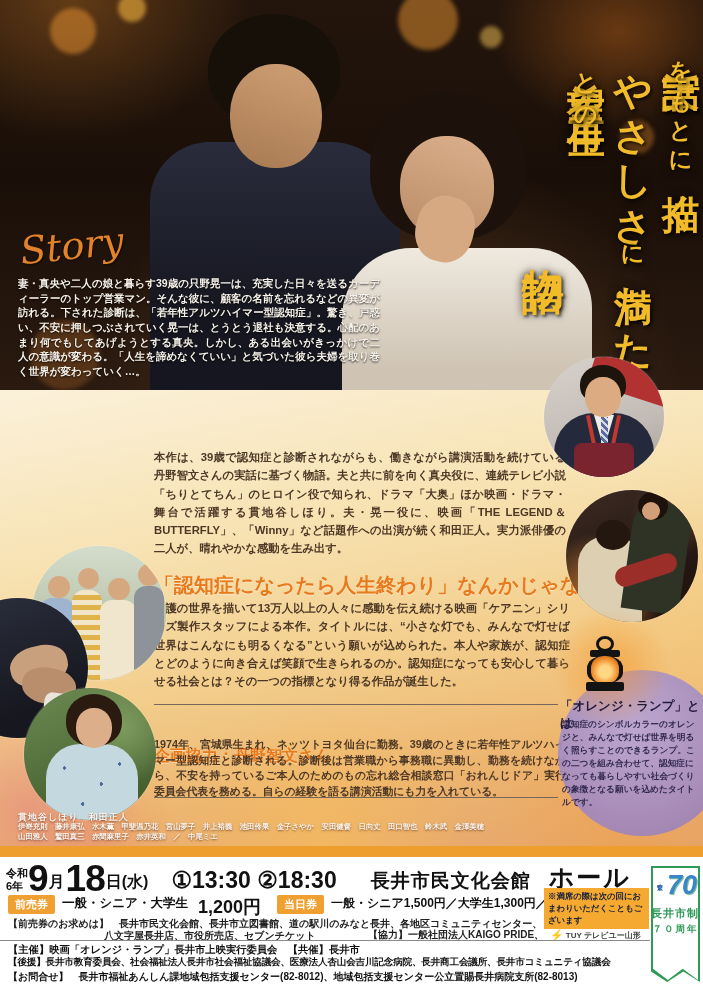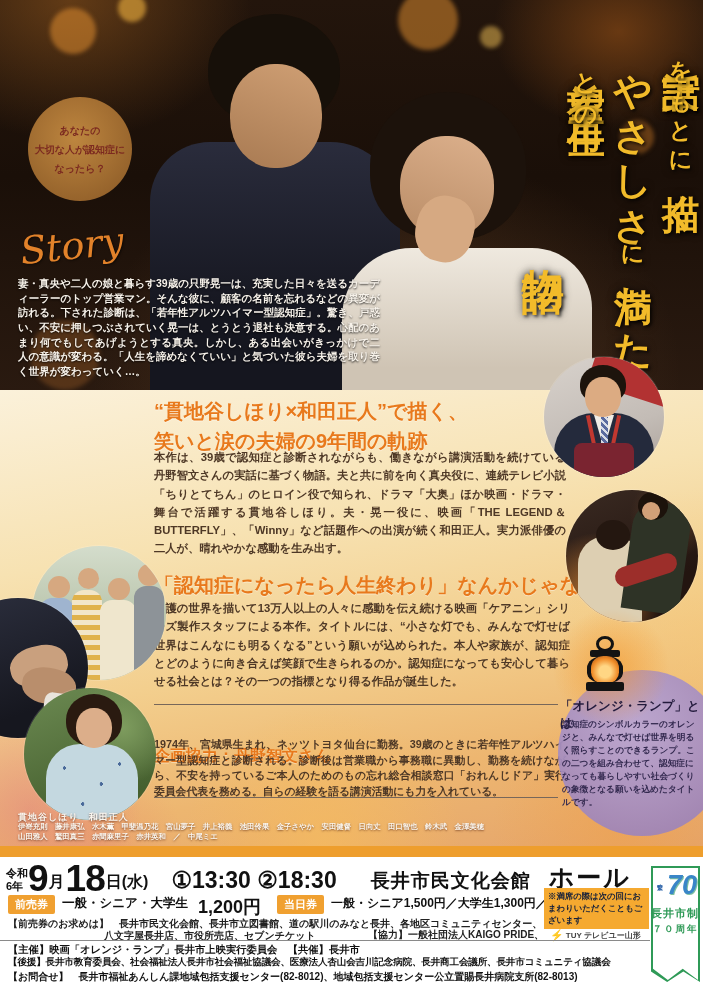--- a/index.html
+++ b/index.html
@@ -203,41 +203,32 @@
       <div class="man-hair"></div>
       <div class="man-face"></div>
     </div>
     <div class="woman-fig">
       <div class="woman-body"></div>
       <div class="woman-hair"></div>
       <div class="woman-face"></div>
       <div class="woman-hand"></div>
     </div>
 
-    <div class="q-badge">
-      <span>あなたの</span>
-      <span>大切な人が認知症に</span>
-      <span>なったら？</span>
-    </div>
 
     <div class="vcol vc1"><span class="big">実話</span><span class="sm">をもとに</span><span class="big">描く、</span></div>
     <div class="vcol vc2"><span class="big">やさしさ</span><span class="sm">に</span><span class="big">満ちた</span></div>
     <div class="vcol vc3"><span class="big">希望</span><span class="sm">と</span><span class="big">再生</span><span class="sm">の</span></div>
     <div class="vcol vc4">物語</div>
   </div>
 
   <div class="story-script">Story</div>
   <div class="story-body">妻・真央や二人の娘と暮らす39歳の只野晃一は、充実した日々を送るカーディーラーのトップ営業マン。そんな彼に、顧客の名前を忘れるなどの異変が訪れる。下された診断は、「若年性アルツハイマー型認知症」。驚き、戸惑い、不安に押しつぶされていく晃一は、とうとう退社も決意する。心配のあまり何でもしてあげようとする真央。しかし、ある出会いがきっかけで二人の意識が変わる。「人生を諦めなくていい」と気づいた彼ら夫婦を取り巻く世界が変わっていく…。</div>
 
   <div class="mid-band"></div>
 
-  <div class="sec-h h-s1">
-    <div>“貫地谷しほり×和田正人”で描く、</div>
-    <div>笑いと涙の夫婦の9年間の軌跡</div>
-  </div>
   <div class="sec-b b-s1">本作は、39歳で認知症と診断されながらも、働きながら講演活動を続けている丹野智文さんの実話に基づく物語。夫と共に前を向く真央役に、連続テレビ小説「ちりとてちん」のヒロイン役で知られ、ドラマ「大奥」ほか映画・ドラマ・舞台で活躍する貫地谷しほり。夫・晃一役に、映画「THE LEGEND＆BUTTERFLY」、「Winny」など話題作への出演が続く和田正人。実力派俳優の二人が、晴れやかな感動を生み出す。</div>
 
   <div class="sec-h h-s2">「認知症になったら人生終わり」なんかじゃない</div>
   <div class="sec-b b-s2">介護の世界を描いて13万人以上の人々に感動を伝え続ける映画「ケアニン」シリーズ製作スタッフによる本作。タイトルには、“小さな灯でも、みんなで灯せば世界はこんなにも明るくなる”という願いが込められた。本人や家族が、認知症とどのように向き合えば笑顔で生きられるのか。認知症になっても安心して暮らせる社会とは？その一つの指標となり得る作品が誕生した。</div>
 
   <div class="div-line dl1"></div>
   <div class="sec-h h-s3">企画協力：丹野智文さん</div>
   <div class="sec-b b-s3">1974年、宮城県生まれ、ネッツトヨタ仙台に勤務。39歳のときに若年性アルツハイマー型認知症と診断される。診断後は営業職から事務職に異動し、勤務を続けながら、不安を持っているご本人のためのもの忘れ総合相談窓口「おれんじドア」実行委員会代表を務める。自らの経験を語る講演活動にも力を入れている。</div>
   <div class="div-line dl2"></div>
 

